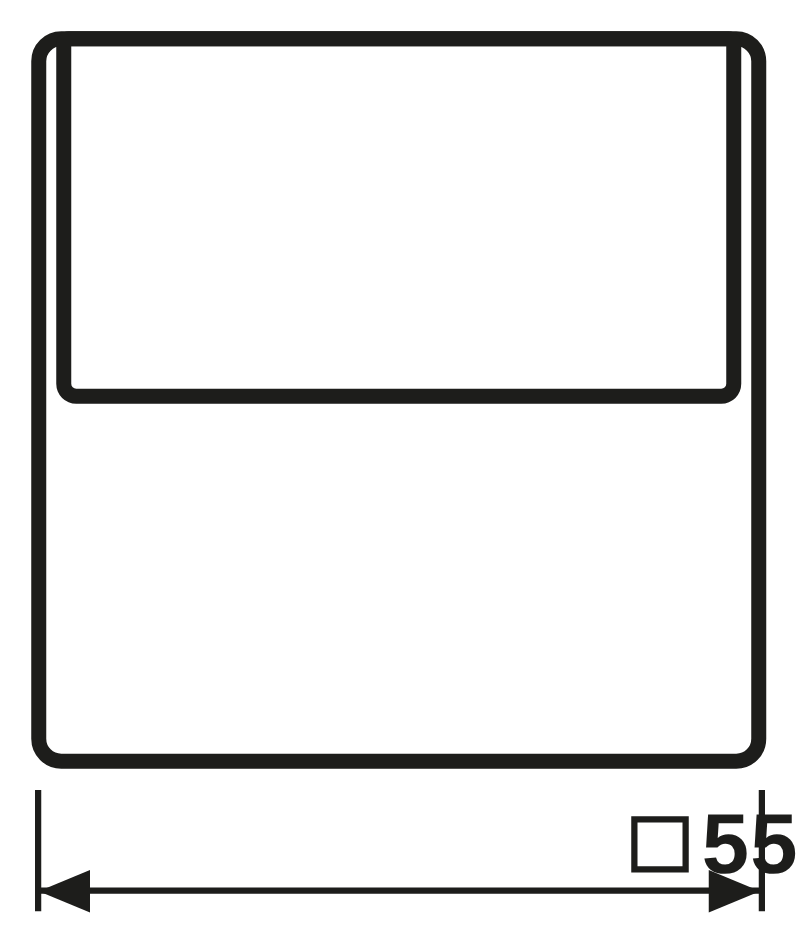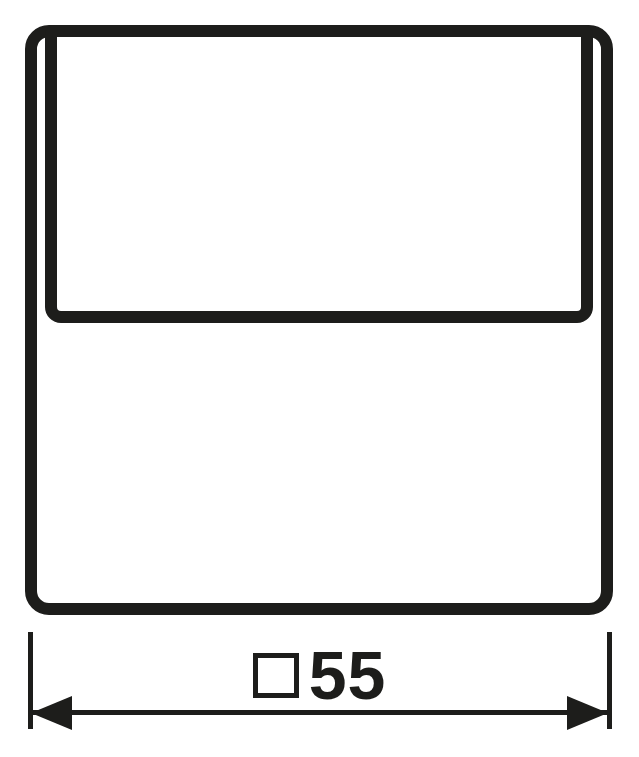--- a/index.html
+++ b/index.html
@@ -76,21 +76,21 @@
     left:567px;
     border-left:41px solid var(--ink);
   }
   .dim-label{
     position:absolute;
     left:0;
     top:640px;
     width:639px;
     height:70px;
     display:flex;
-    justify-content:center;
+    justify-content:flex-end;
     align-items:center;
     gap:10px;
   }
   .dim-square{
     width:46px;
     height:45px;
     box-sizing:border-box;
     border:5px solid var(--ink);
     background:transparent;
   }

